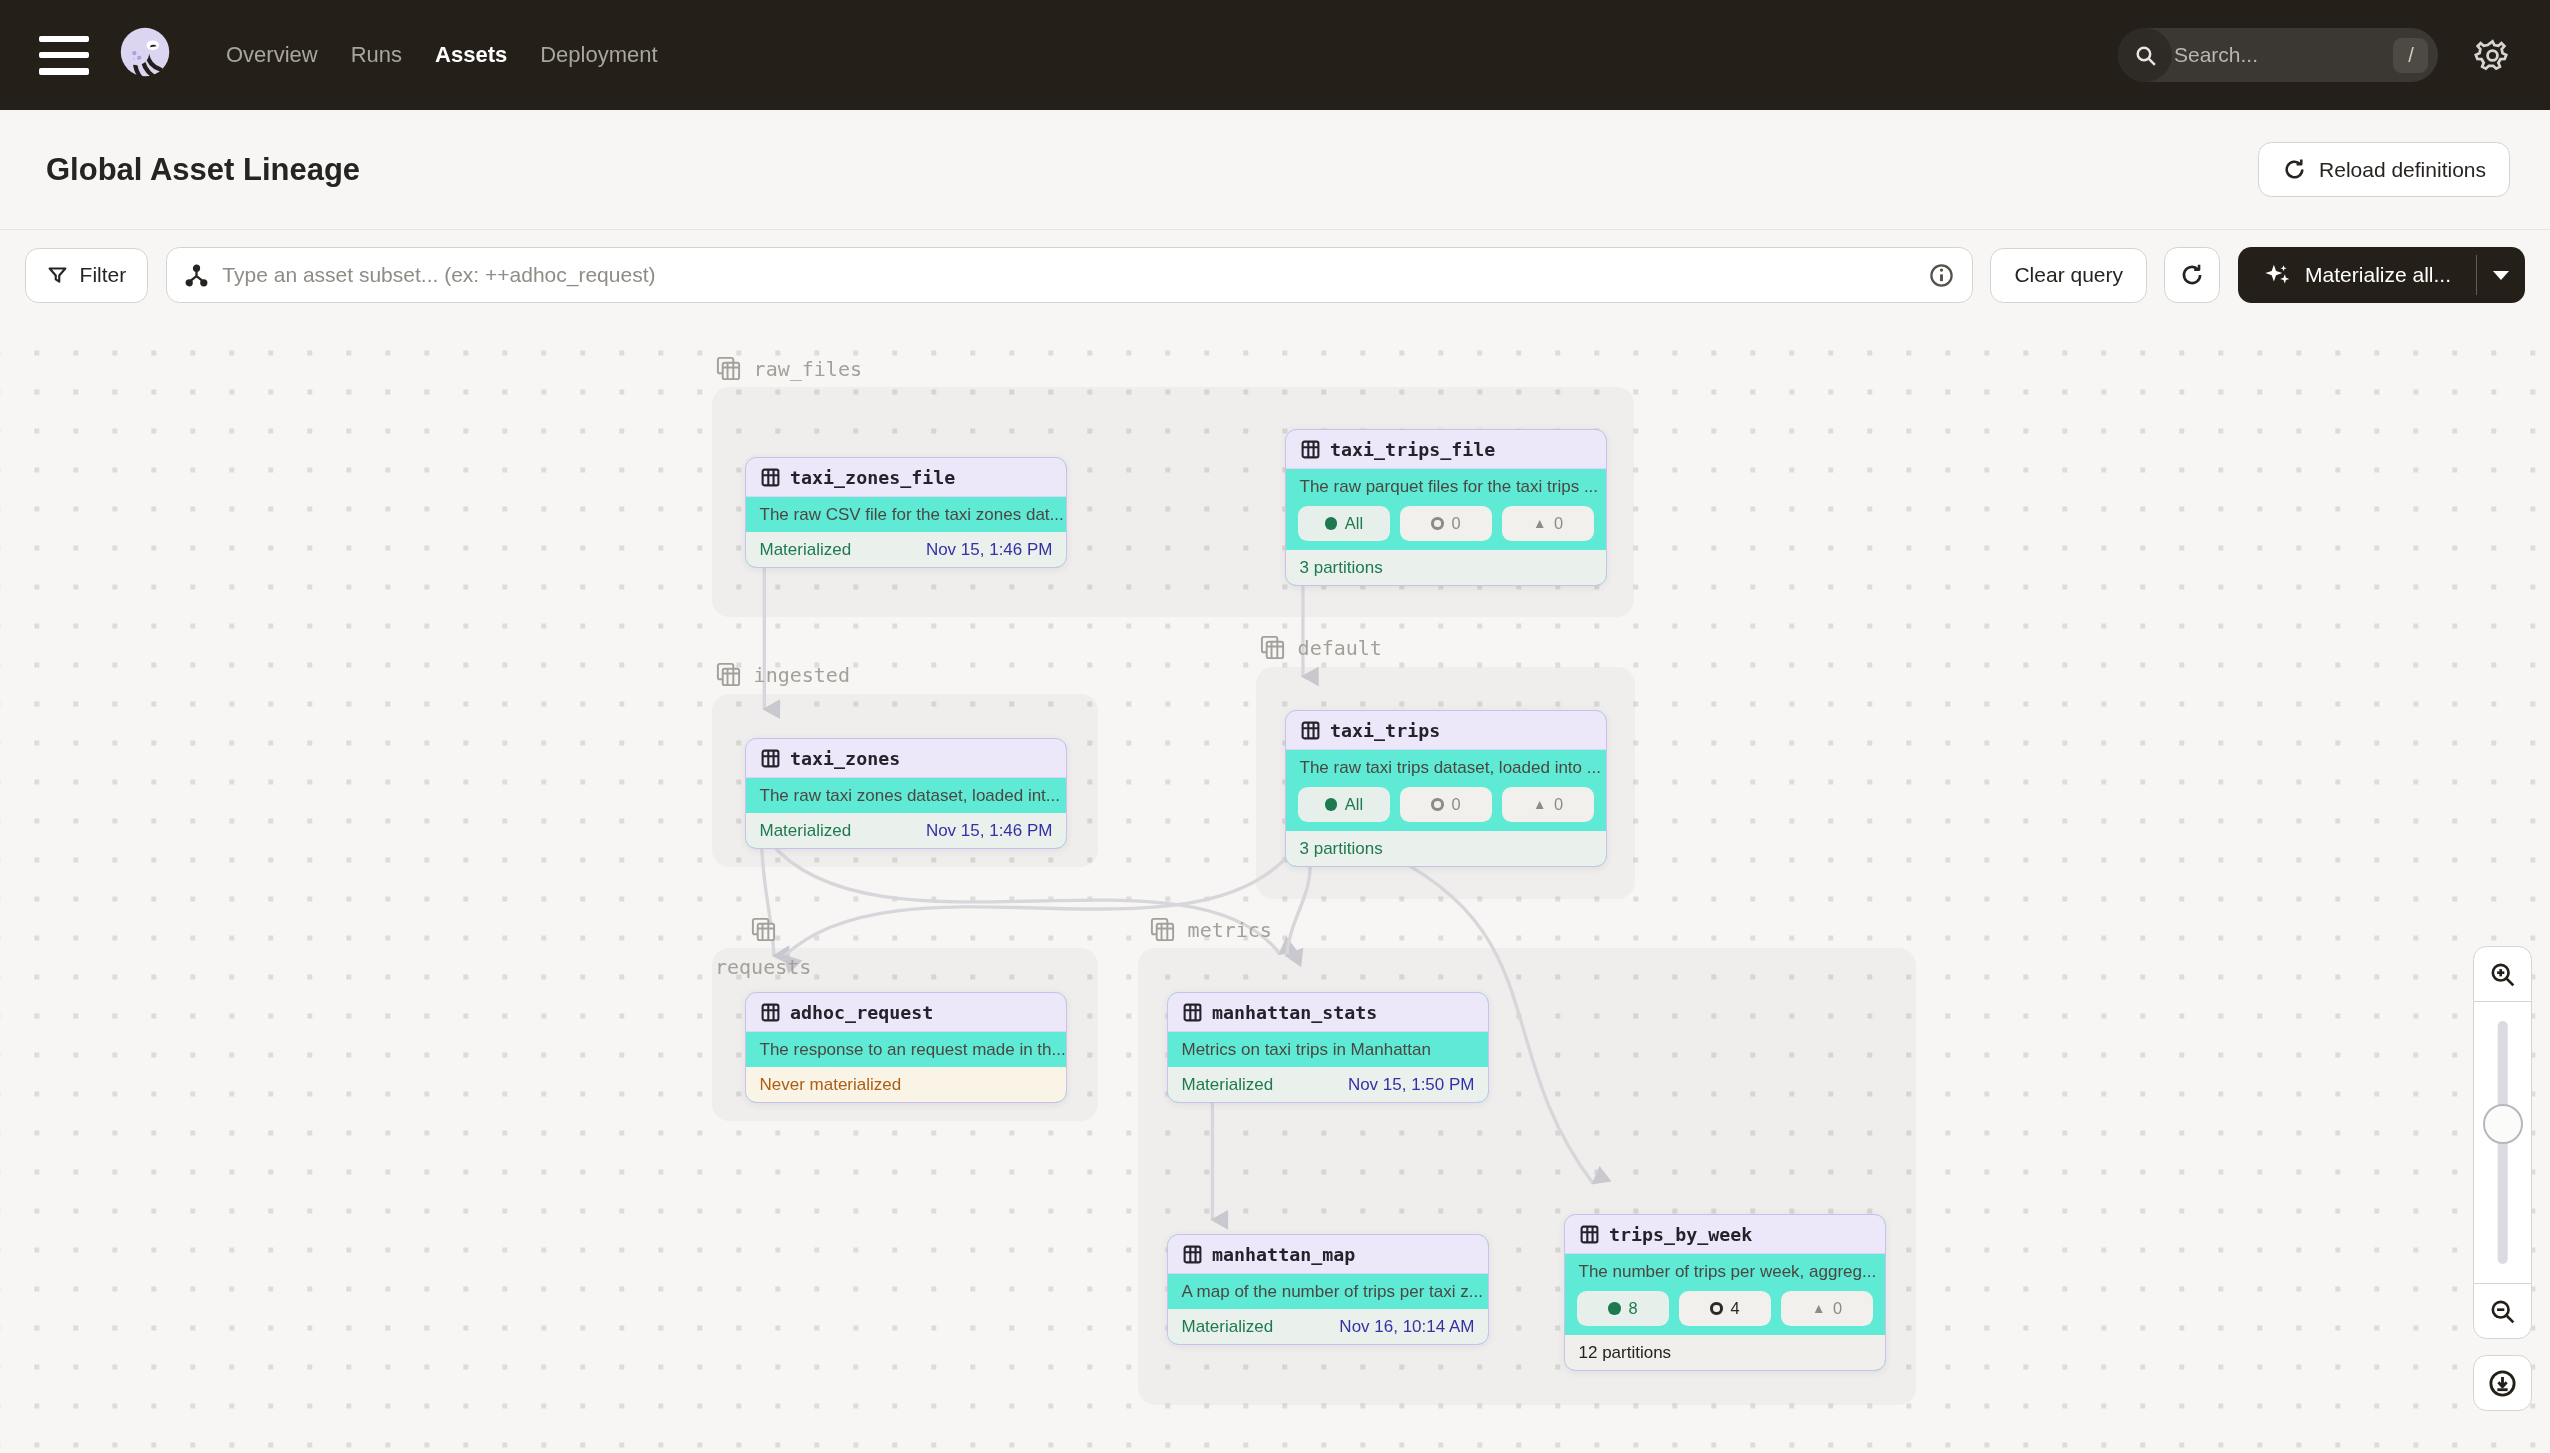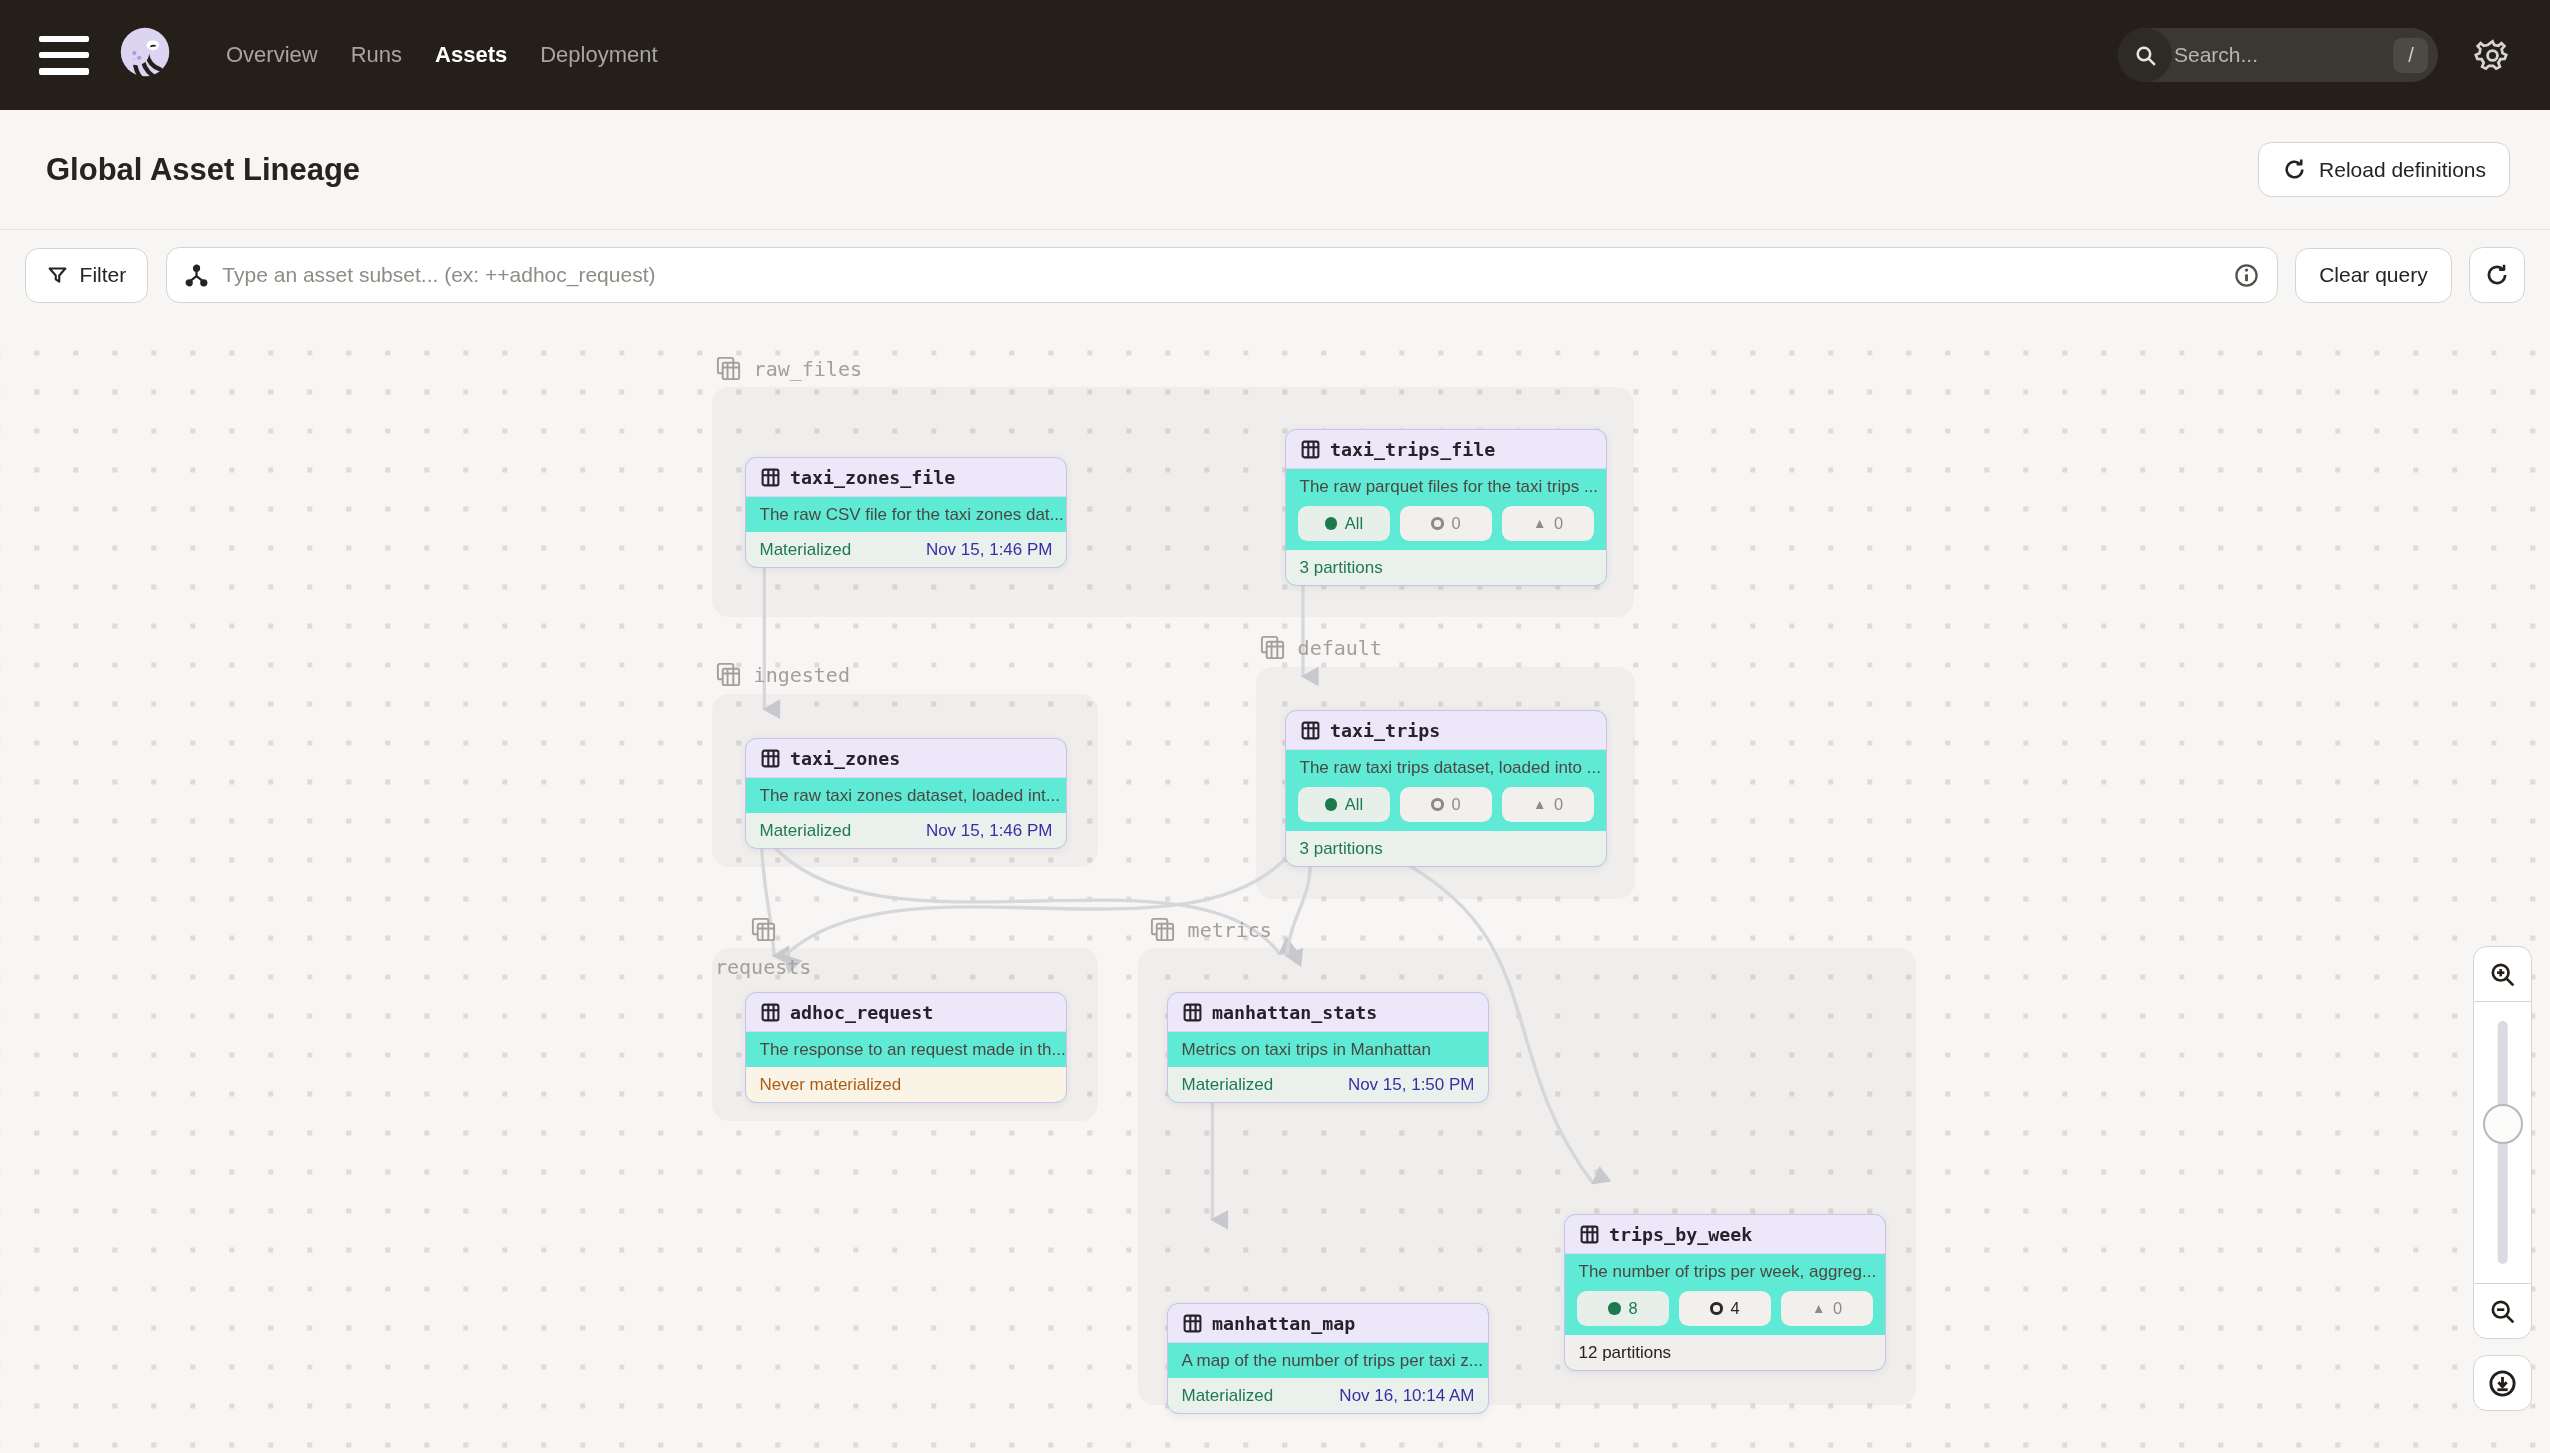--- a/index.html
+++ b/index.html
@@ -210,20 +210,36 @@
 
   <div class="iconbtn">
     <span>
       <svg width="26" height="26" viewBox="0 0 24 24" fill="none" stroke="#262320" stroke-width="2.4">
         <path d="M19.5 12a7.5 7.5 0 1 1-2.2-5.3"></path>
           <path d="M18.5 2.5v4.5h-4.5" stroke-linejoin="round"></path>
       </svg>
     </span>
   </div>
 
+  <div class="darkbtn">
+    <div class="main">
+      <span>
+        <svg width="29" height="29" viewBox="0 0 24 24" fill="#ffffff">
+          <path d="M9 3l1.8 5.2L16 10l-5.2 1.8L9 17l-1.8-5.2L2 10l5.2-1.8z"></path>
+          <path d="M18 11l1 2.8 2.8 1-2.8 1-1 2.8-1-2.8-2.8-1 2.8-1z"></path>
+          <path d="M17 3.5l.7 1.8 1.8.7-1.8.7-.7 1.8-.7-1.8-1.8-.7 1.8-.7z"></path>
+        </svg>
+      </span>
+      <span>Materialize all...</span>
+    </div>
+    <div class="sep"></div>
+    <div class="caret">
+        <span class="caret-shape"></span>
+      </div>
+  </div>
 </div>
 
 <div class="canvas"></div>
 
 <div class="groupbox" style="left:712px;top:387px;width:922px;height:230px;"></div>
 <div class="groupbox" style="left:712px;top:694px;width:386px;height:173px;"></div>
 <div class="groupbox" style="left:1256px;top:667px;width:379px;height:232px;"></div>
 <div class="groupbox" style="left:712px;top:948px;width:386px;height:173px;"></div>
 <div class="groupbox" style="left:1138px;top:948px;width:778px;height:457px;"></div>
 
@@ -394,21 +410,21 @@
     </svg>
     <span>manhattan_stats</span>
   </div>
   <div class="desc">Metrics on taxi trips in Manhattan</div>
   <div class="footer green">
     <span class="st">Materialized</span>
     <span class="tm">Nov 15, 1:50 PM</span>
   </div>
 </div>
 
-<div class="node" style="left:1167px;top:1303px;">
+<div class="node" style="left:1167px;top:1234px;">
   <div class="hdr">
     <svg width="21" height="21" viewBox="0 0 24 24">
       <rect x="3" y="3" width="18" height="18" rx="2" fill="none" stroke="#26222b" stroke-width="2.4"></rect>
       <path d="M3 9.5h18M9.5 3v18M15.5 3v18" stroke="#26222b" stroke-width="2.4"></path>
     </svg>
     <span>manhattan_map</span>
   </div>
   <div class="desc">A map of the number of trips per taxi z...</div>
   <div class="footer green">
     <span class="st">Materialized</span>

